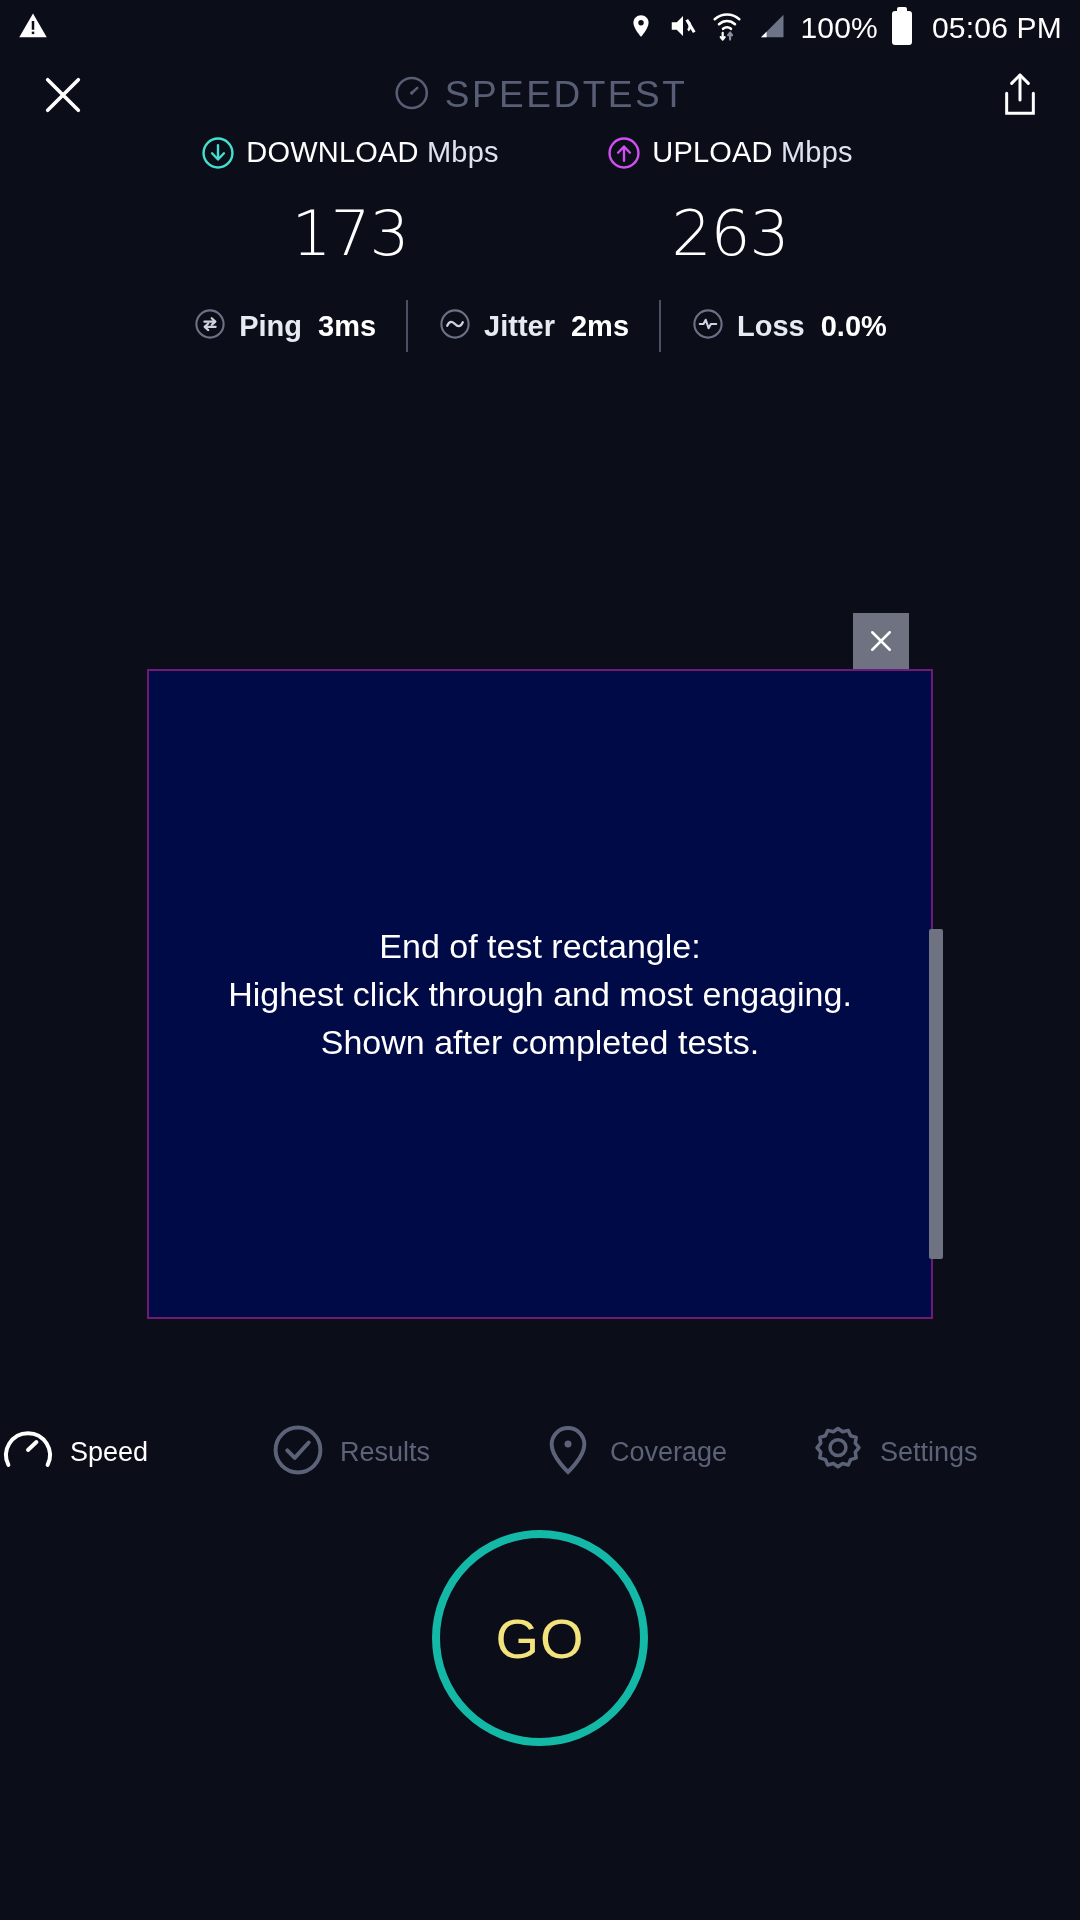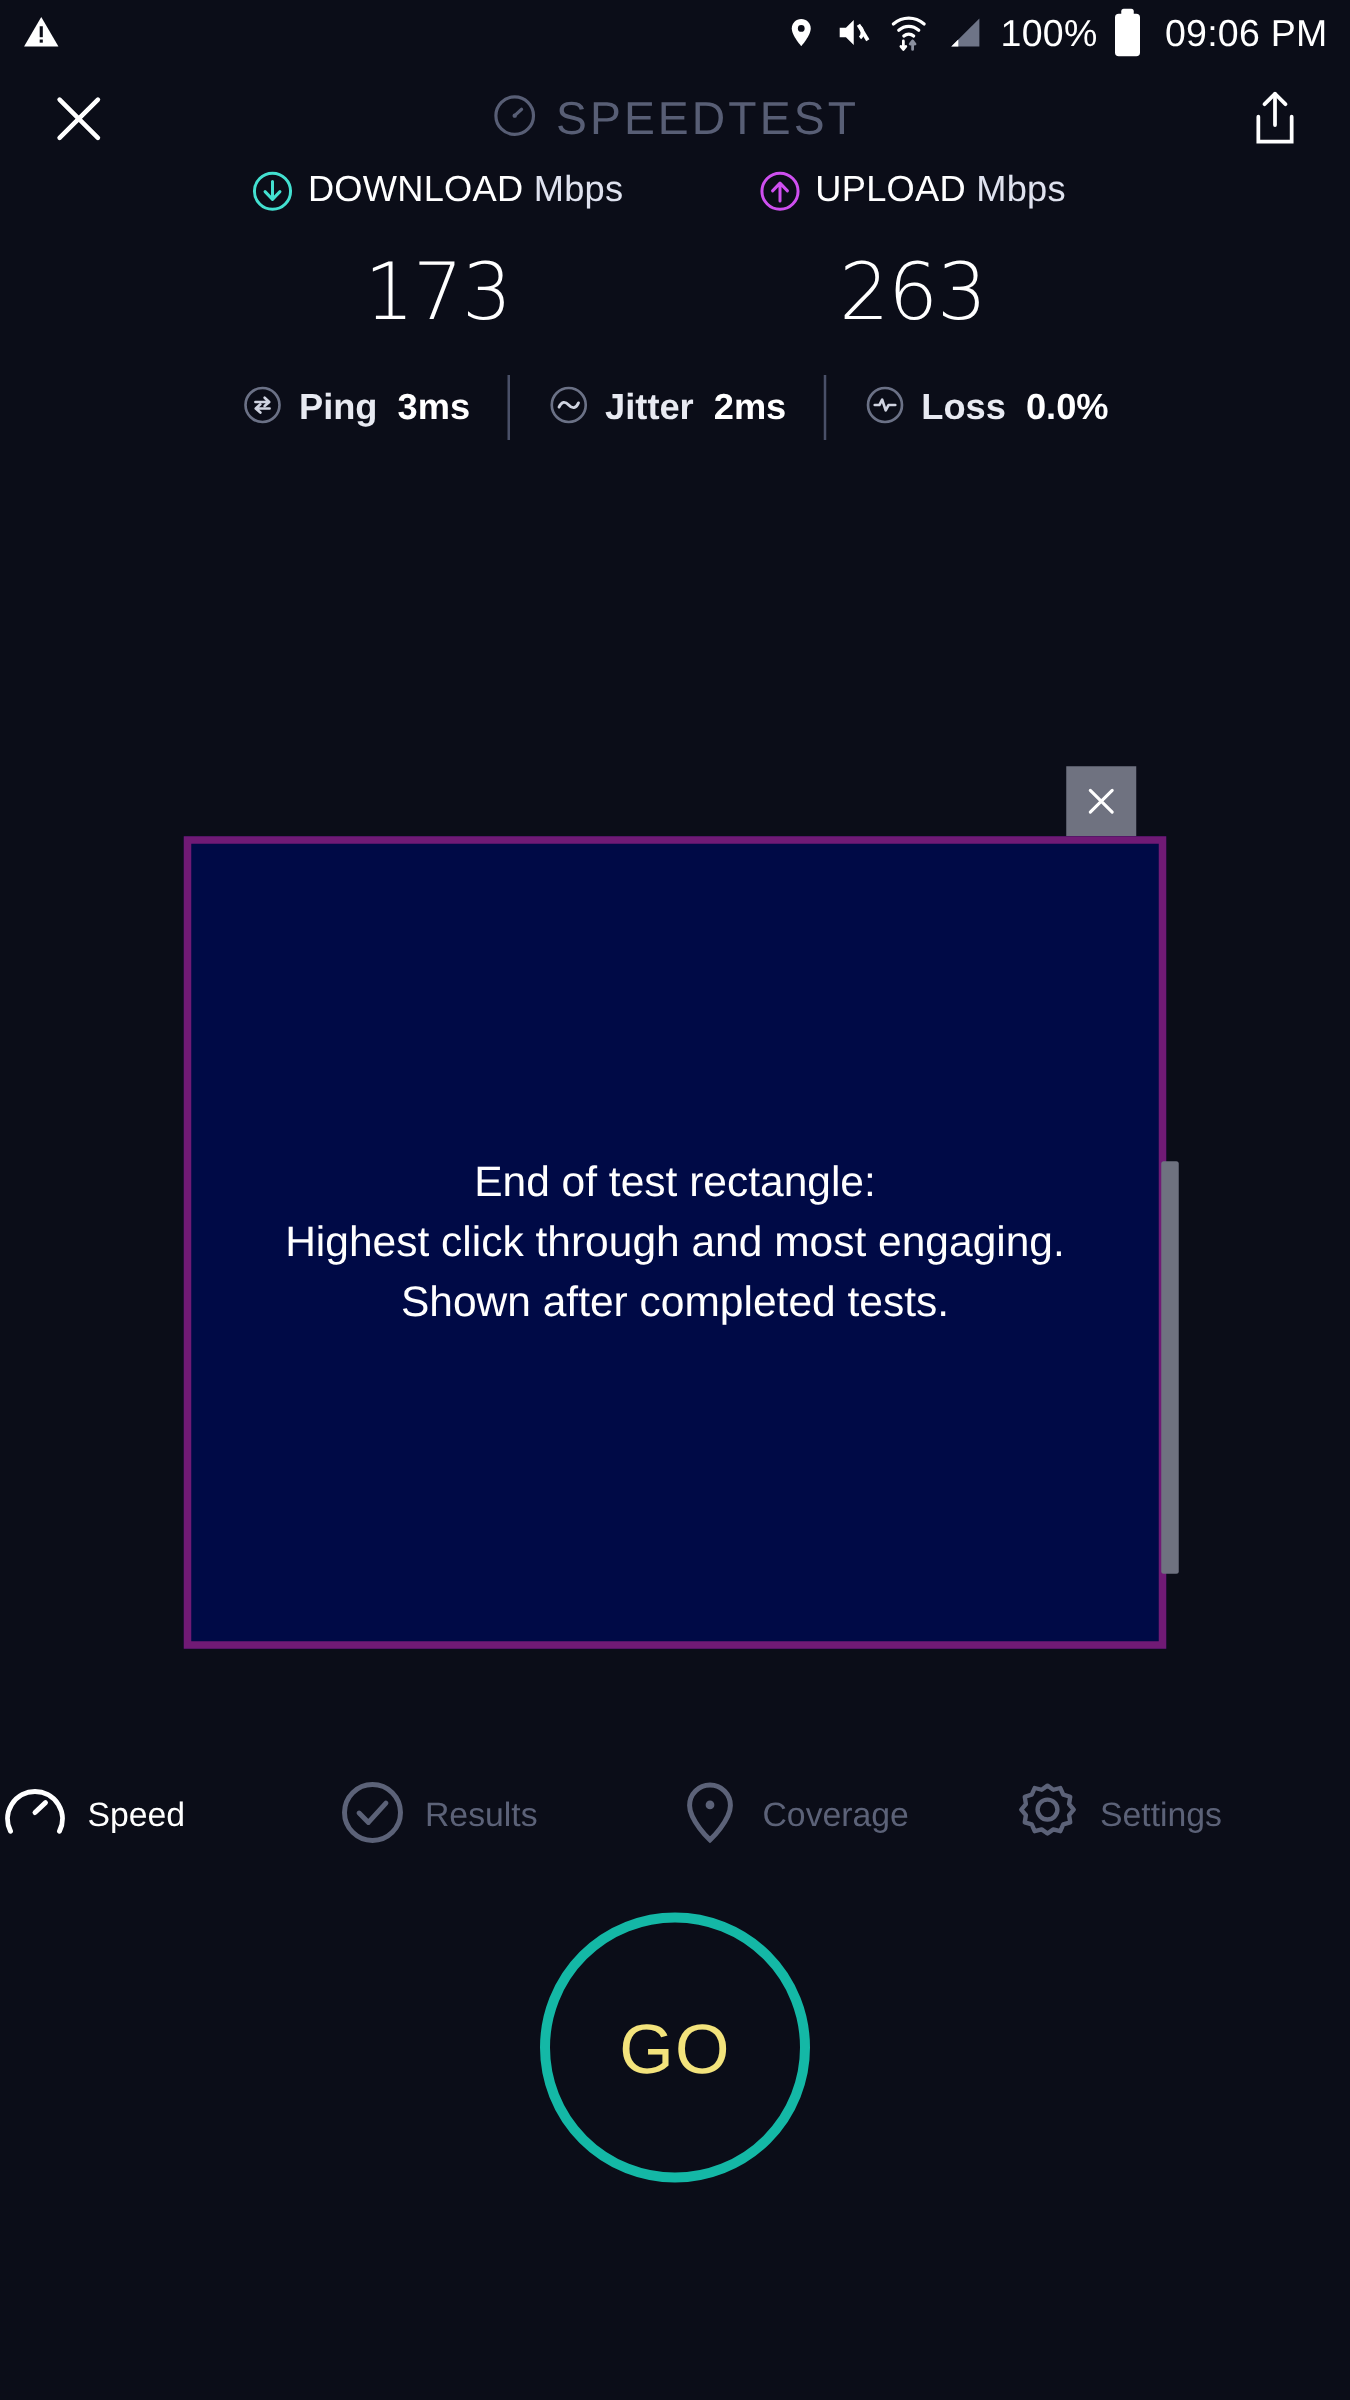--- a/index.html
+++ b/index.html
@@ -87,21 +87,21 @@
   
   .ad-wrap { position: absolute; left: 147px; top: 613px; width: 786px; }
   .ad-close {
     position: absolute; right: 24px; top: 0; width: 56px; height: 56px;
     background: #6f7280; display: flex; align-items: center; justify-content: center;
     cursor: pointer;
   }
   .ad-rect {
     position: absolute; top: 56px; left: 0;
     width: 786px; height: 650px;
-    background: #000a46; border: 6px solid #701a75;
+    background: #000a46; border: 2px solid #701a75;
     display: flex; align-items: center; justify-content: center;
   }
   .ad-text {
     color: #ffffff; font-size: 34px; line-height: 48px; text-align: center;
     font-family: "Liberation Sans", sans-serif; font-weight: 400;
     white-space: pre-line;
   }
   .ad-scroll {
     position: absolute; right: -10px; top: 316px;
     width: 14px; height: 330px; background: #6f7280; border-radius: 2px;
@@ -170,21 +170,21 @@
         </svg>
       </span>
       <span>
         <svg width="30" height="30" viewBox="0 0 24 24">
             <path d="M22 3 L22 21 L4 21 Z" fill="#6e7487"></path>
             <path d="M8.5 21 L4 21 L8.5 16.5 Z" fill="#ffffff"></path>
           </svg>
       </span>
       <span class="sb-batt-text">100%</span>
       <span class="batt-icon"></span>
-      <span class="sb-time">09:06 PM</span>
+      <span class="sb-time">05:06 PM</span>
     </div>
   </div>
 
   <div class="appbar">
     <span class="close-x">
       <svg width="46" height="46" viewBox="0 0 24 24">
           <path d="M4 4 L20 20 M20 4 L4 20" stroke="#ffffff" stroke-width="1.9" stroke-linecap="round"></path>
         </svg>
     </span>
     <div class="brand">

